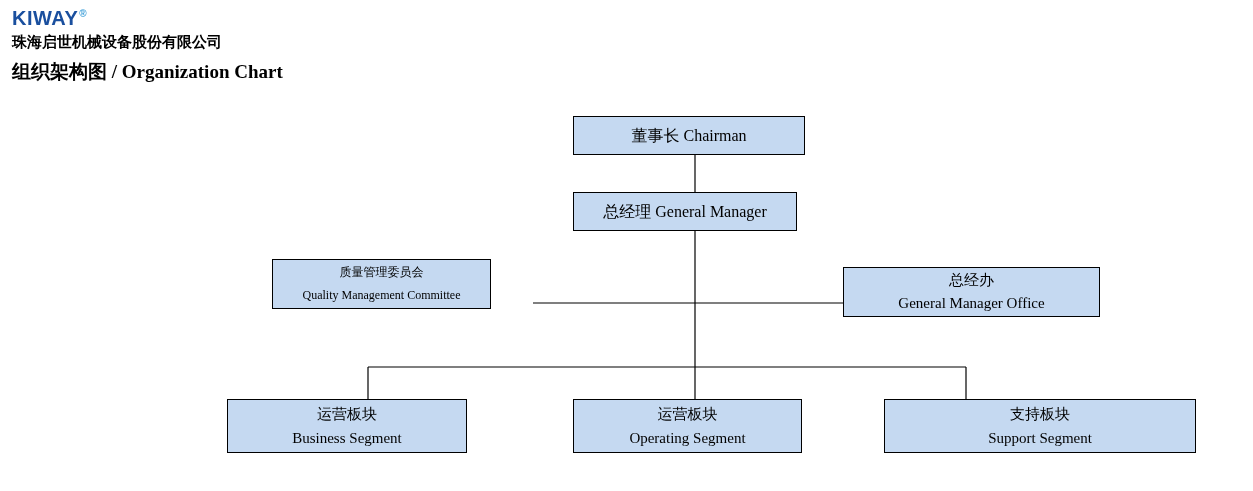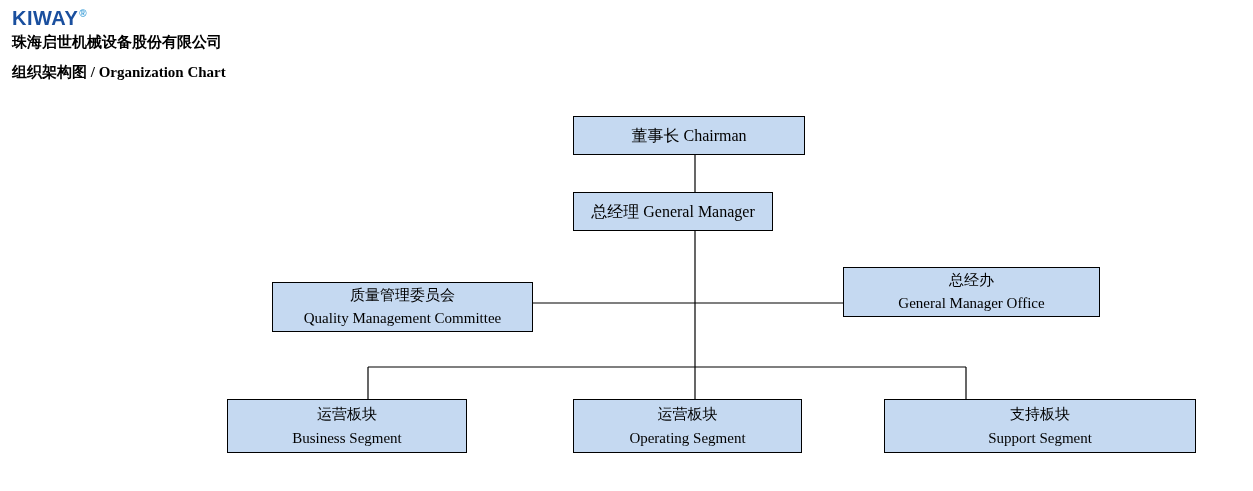--- a/index.html
+++ b/index.html
@@ -43,21 +43,21 @@
     line-height: 18px;
     white-space: nowrap;
     text-align: center;
   }
   .chart-title {
     position: absolute;
     left: 12px;
     top: 63px;
     font-family: "Liberation Serif", "DejaVu Serif", serif;
     font-weight: bold;
-    font-size: 15px;
+    font-size: 19px;
     line-height: 18px;
     white-space: nowrap;
   }
 
   
   .node {
     position: absolute;
     box-sizing: border-box;
     background: #c5d9f1;
     border: 1.5px solid #000000;
@@ -65,22 +65,22 @@
     flex-direction: column;
     align-items: center;
     justify-content: center;
     text-align: center;
     font-size: 16px;
     line-height: 24px;
   }
   .node .zh, .node .en, .node .combined { white-space: nowrap; }
 
   .node-chairman           { left: 573px; top: 116px; width: 232px; height: 39px; }
-  .node-general-manager    { left: 573px; top: 192px; width: 200px; height: 39px; }
-  .node-qmc                { left: 272px; top: 282px; width: 261px; height: 50px; font-size: 15px; line-height: 23px; }
+  .node-general-manager    { left: 573px; top: 192px; width: 224px; height: 39px; }
+  .node-qmc                { left: 272px; top: 259px; width: 219px; height: 50px; font-size: 12px; line-height: 23px; }
   .node-gmo                { left: 843px; top: 267px; width: 257px; height: 50px; font-size: 15px; line-height: 23px; }
   .node-business-segment   { left: 227px; top: 399px; width: 240px; height: 54px; font-size: 15px; line-height: 24px; }
   .node-operating-segment  { left: 573px; top: 399px; width: 229px; height: 54px; font-size: 15px; line-height: 24px; text-align: center; }
   .node-support-segment    { left: 884px; top: 399px; width: 312px; height: 54px; font-size: 15px; line-height: 24px; }
 
   .connectors {
     position: absolute;
     left: 0; top: 0;
     width: 1253px;
     height: 491px;

